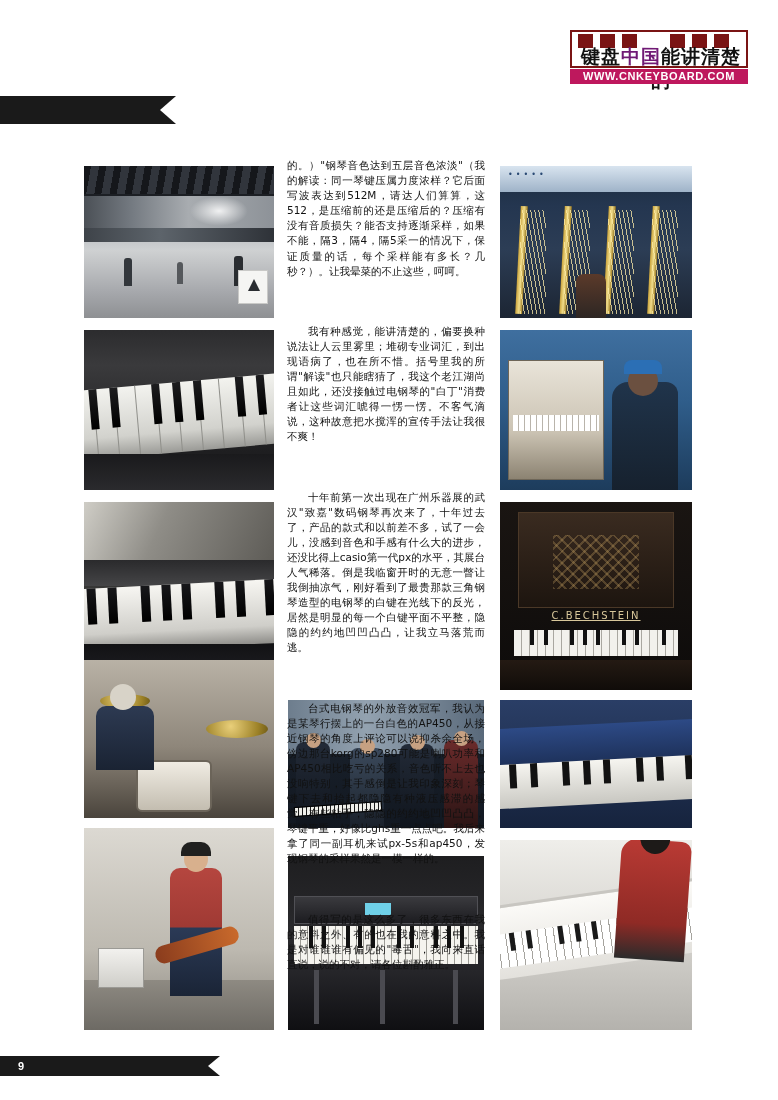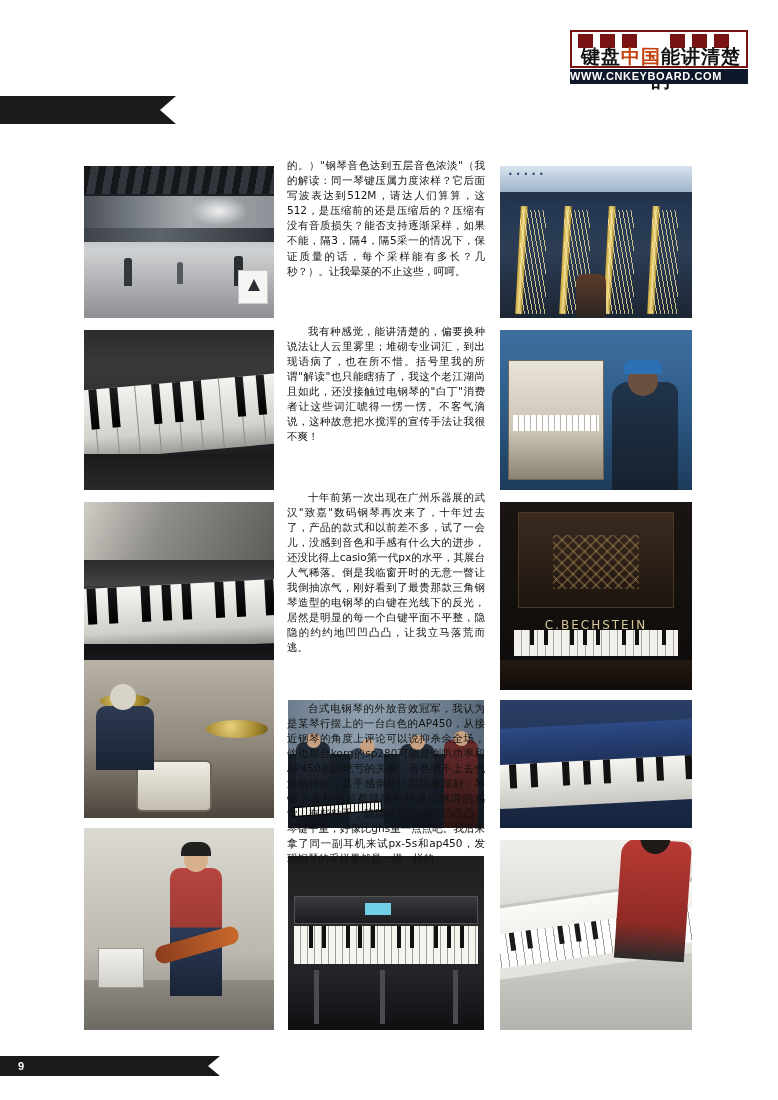--- a/index.html
+++ b/index.html
@@ -50,32 +50,33 @@
     top: 12px; left: 0;
     width: 178px;
     text-align: center;
     font-size: 19px;
     font-weight: bold;
     color: #111;
     letter-spacing: 1px;
     line-height: 24px;
   }
   .logo-cn .red {
-    color: #c2410c;
+    color: #701a75;
   }
   .logo-url {
     position: absolute;
     top: 39px; left: 0;
     width: 178px; height: 15px;
-    background: #0f172a;
+    background: #be185d;
     color: #ffffff;
     font-family: "Liberation Sans", sans-serif;
     font-size: 11px;
     font-weight: bold;
     letter-spacing: 0.6px;
+    text-align: center;
     line-height: 15px;
   }
 
   
   .banner {
     position: absolute;
     top: 96px; left: 0;
     width: 160px; height: 28px;
     background: #1a1a1a;
   }
@@ -286,22 +287,22 @@
     background: linear-gradient(to bottom, #3a2b20, #1d150f);
     border: 1px solid #4b3827;
   }
   .p6 .fret {
     position: absolute; top: 22px; left: 34px; right: 34px; height: 54px;
     background:
       repeating-linear-gradient(45deg, rgba(196,160,96,.30) 0 2px, rgba(0,0,0,0) 2px 8px),
       repeating-linear-gradient(-45deg, rgba(196,160,96,.30) 0 2px, rgba(0,0,0,0) 2px 8px);
   }
   .p6 .logo6 {
-    position: absolute; top: 116px; left: 50%; transform: translateX(-50%);
-    font-size: 12px; color: #d8c79a; letter-spacing: 2px;
+    position: absolute; top: 108px; left: 50%; transform: translateX(-50%);
+    font-size: 10px; color: #d8c79a; letter-spacing: 2px; text-decoration: underline;
   }
   .p6 .kb3 {
     position: absolute; bottom: 34px; left: 14px; right: 14px; height: 26px;
     background: repeating-linear-gradient(to right, #f2f1ec 0 7px, #a9a7a0 7px 8px);
   }
   .p6 .kb3 .bk {
     position: absolute; top: 0; height: 15px; width: 4px; background: #111;
   }
   .p6 .base6 {
     position: absolute; bottom: 0; left: 0; right: 0; height: 30px;
@@ -701,17 +702,18 @@
     </div>
     <div class="player12"></div>
   </div>
 </div>
 
 <div class="text-col">
   <p>的。）"钢琴音色达到五层音色浓淡"（我的解读：同一琴键压属力度浓样？它后面写波表达到512M，请达人们算算，这512，是压缩前的还是压缩后的？压缩有没有音质损失？能否支持逐渐采样，如果不能，隔3，隔4，隔5采一的情况下，保证质量的话，每个采样能有多长？几秒？）。让我晕菜的不止这些，呵呵。</p>
   <p class="indent">我有种感觉，能讲清楚的，偏要换种说法让人云里雾里；堆砌专业词汇，到出现语病了，也在所不惜。括号里我的所谓"解读"也只能瞎猜了，我这个老江湖尚且如此，还没接触过电钢琴的"白丁"消费者让这些词汇唬得一愣一愣。不客气滴说，这种故意把水搅浑的宣传手法让我很不爽！</p>
   <p class="indent">十年前第一次出现在广州乐器展的武汉"致嘉"数码钢琴再次来了，十年过去了，产品的款式和以前差不多，试了一会儿，没感到音色和手感有什么大的进步，还没比得上casio第一代px的水平，其展台人气稀落。倒是我临窗开时的无意一瞥让我倒抽凉气，刚好看到了最贵那款三角钢琴造型的电钢琴的白键在光线下的反光，居然是明显的每一个白键平面不平整，隐隐的约约地凹凹凸凸，让我立马落荒而逃。</p>
   <p class="indent">台式电钢琴的外放音效冠军，我认为是某琴行摆上的一台白色的AP450，从接近钢琴的角度上评论可以说抑杀余全场，傍边那台korg的sp280可能是喇叭功率和AP450相比吃亏的关系，音色听不上去也没响特别，其手感倒是让我印象深刻；琴键下去和抬起都隐隐有种液压感滞的感觉，有些粘手，隐隐的约约地凹凹凸凸，琴键平重，好像比ghs重一点点吧。我后来拿了同一副耳机来试px-5s和ap450，发现钢琴的采样果然是一模一样的。</p>
+  <p class="indent">值得写的是这么多了，很多东西在我的意料之外、有的也在我的意料之中。我是对谁谁谁有偏见的"毒舌"，我向来直话直说，说的不对，请各位斟酌雅正。</p>
 </div>
 
 <div class="footer-bar"></div>
 <div class="footer-arrow"></div>
 <div class="page-num">9</div>
 
 </body></html>

